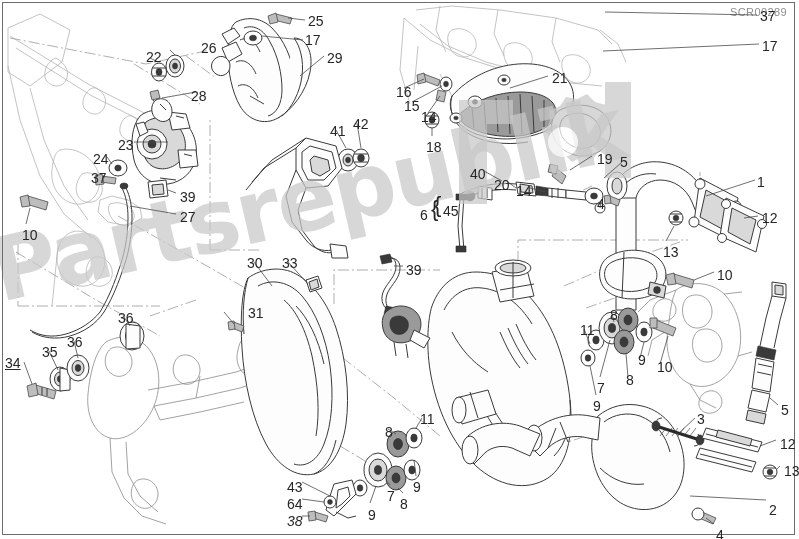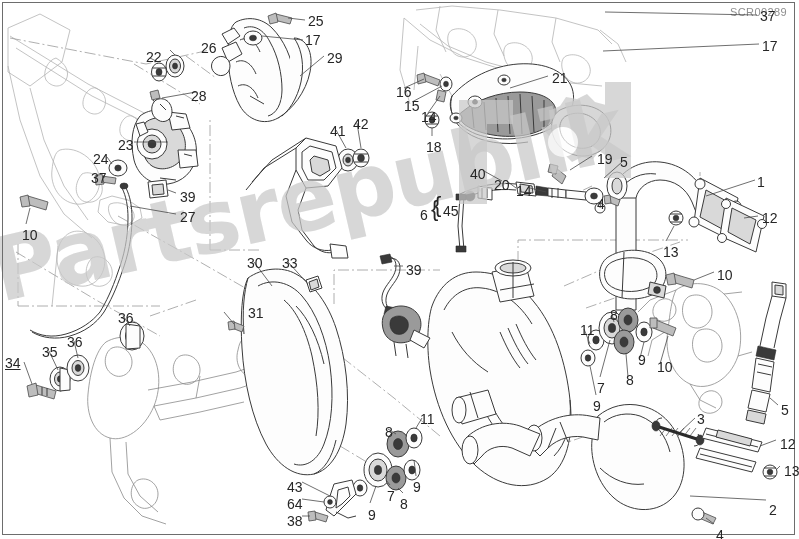--- a/index.html
+++ b/index.html
@@ -669,19 +669,19 @@
       <div class="callout" style="left: 420px; top: 412px;">11</div>
       <div class="callout" style="left: 780px; top: 437px;">12</div>
       <div class="callout" style="left: 784px; top: 464px;">13</div>
       <div class="callout" style="left: 287px; top: 480px;">43</div>
       <div class="callout" style="left: 413px; top: 480px;">9</div>
       <div class="callout" style="left: 387px; top: 489px;">7</div>
       <div class="callout" style="left: 400px; top: 497px;">8</div>
       <div class="callout" style="left: 287px; top: 497px;">64</div>
       <div class="callout" style="left: 769px; top: 503px;">2</div>
       <div class="callout" style="left: 368px; top: 508px;">9</div>
-      <div class="callout" style="left: 287px; top: 514px;">38</div>
+      <div class="callout" style="left: 287px; top: 514px; font-style: italic;">38</div>
       <div class="callout" style="left: 716px; top: 528px;">4</div>
       <div class="brace" style="left: 431px; top: 198px;">{</div>
       <div class="brace" style="left: 434px; top: 194px;">{</div>
     </div>
 
 </div>
 
 </body></html>

